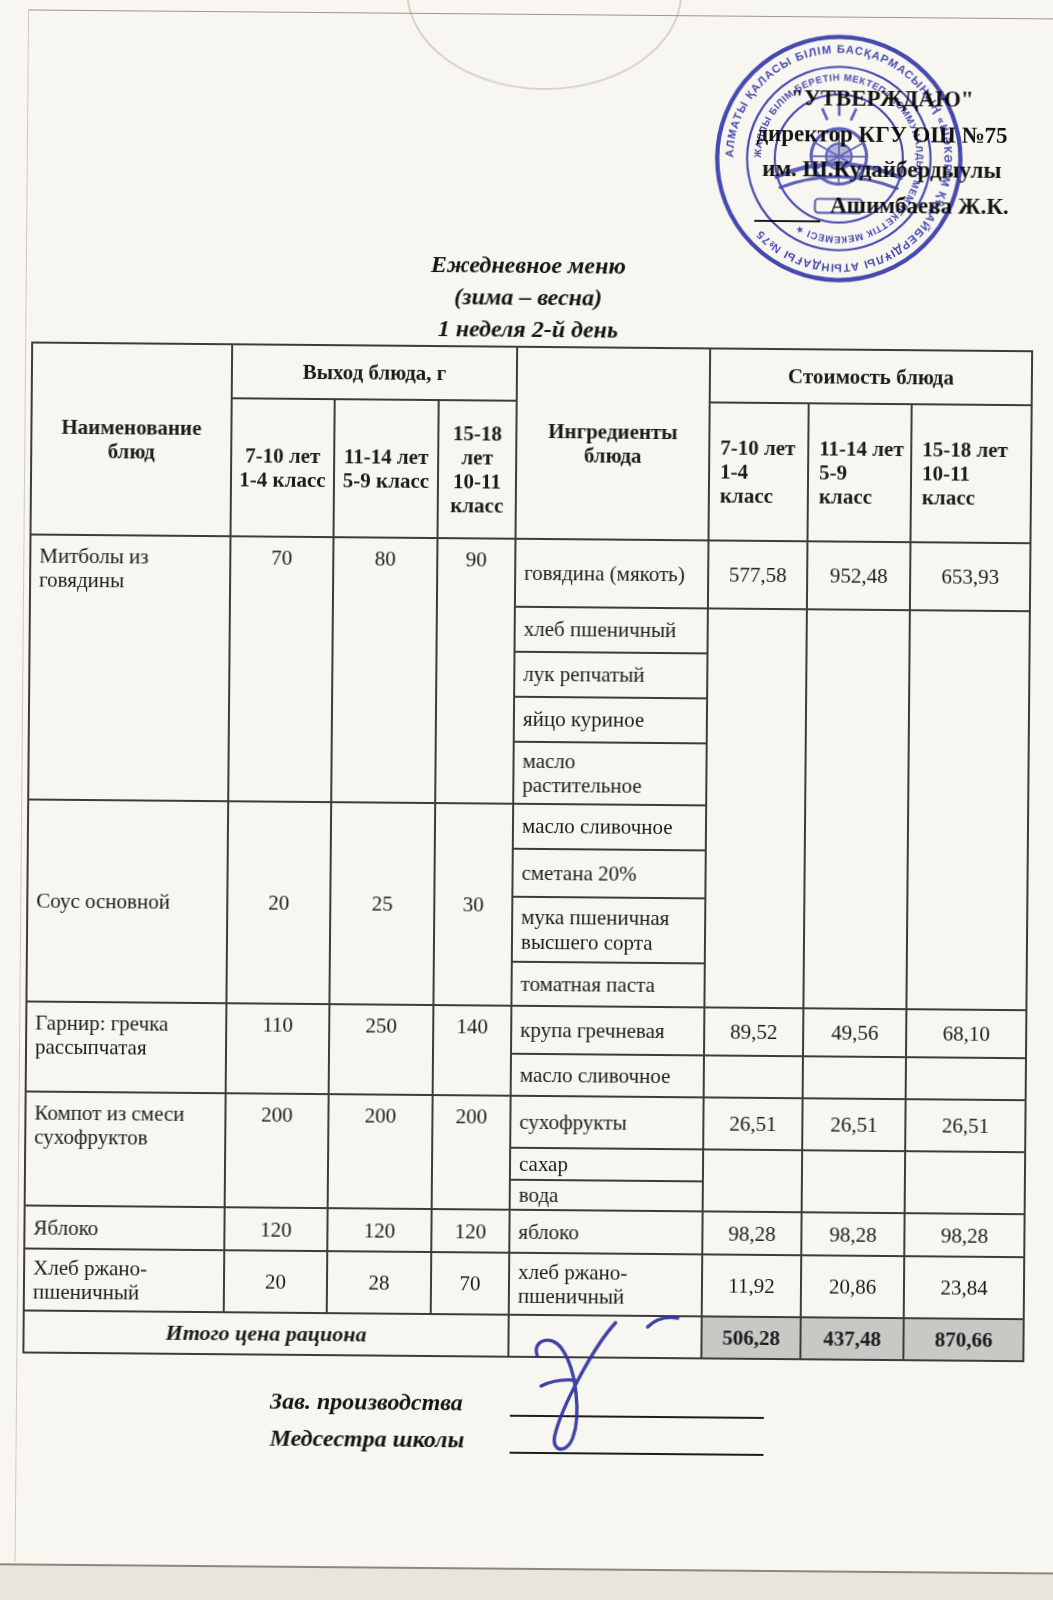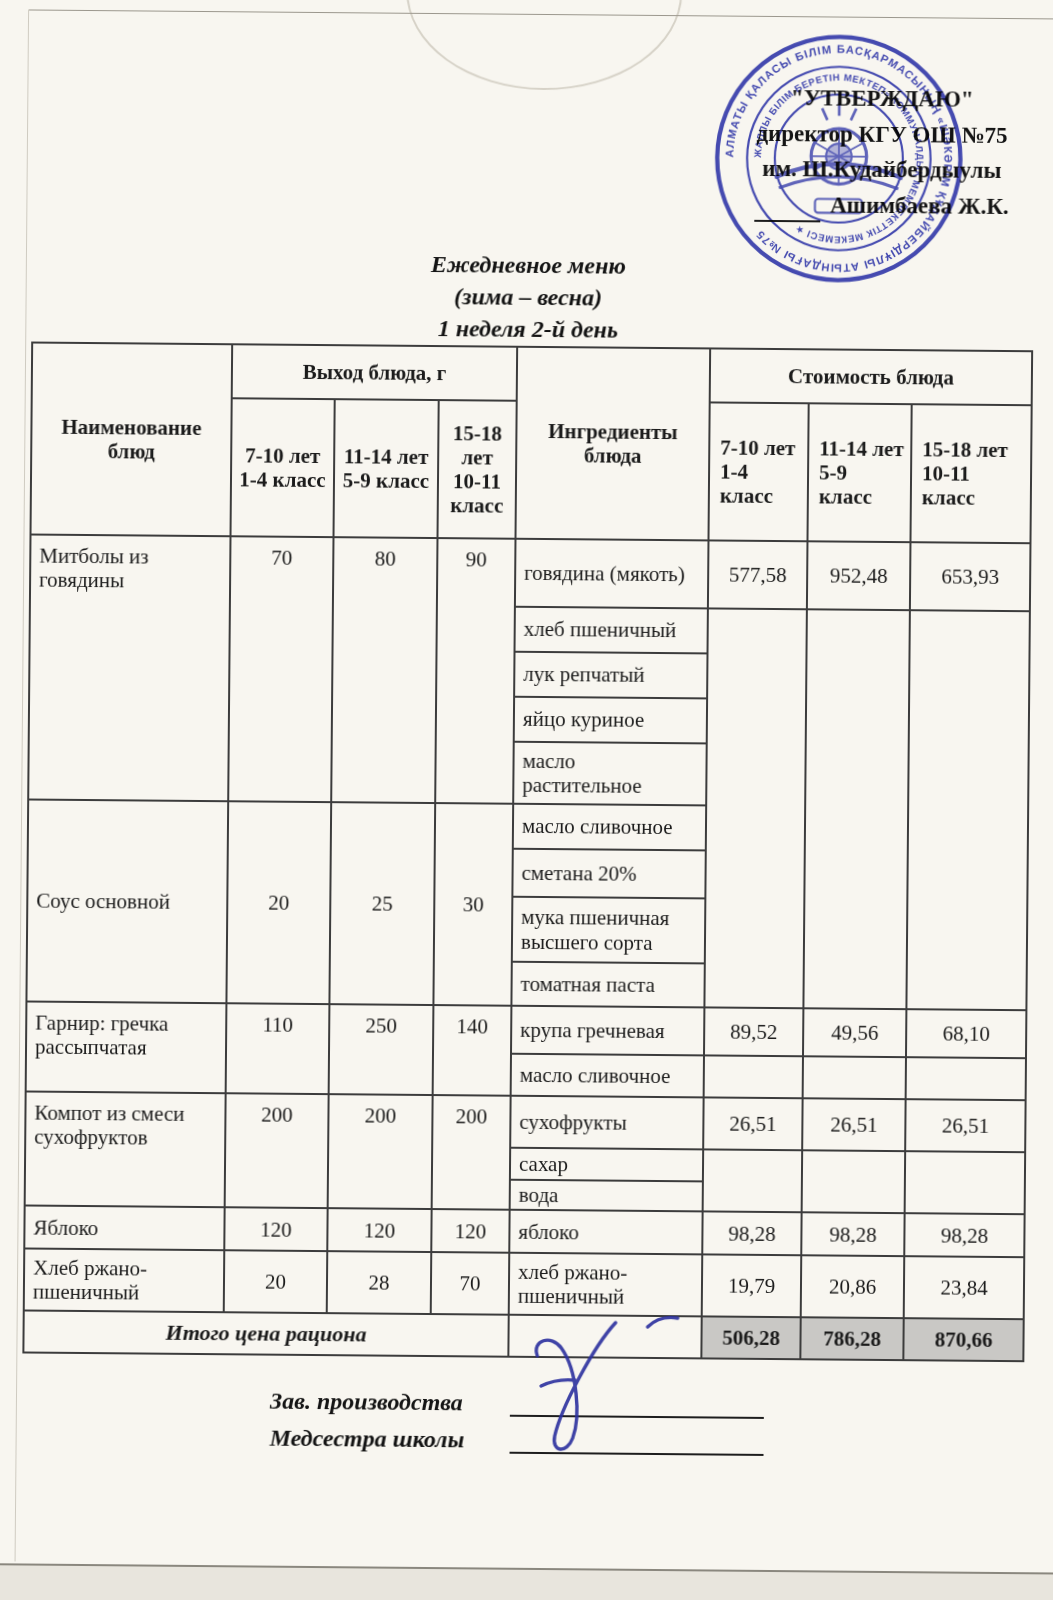--- a/index.html
+++ b/index.html
@@ -228,30 +228,30 @@
         <td class="cost">98,28</td>
         <td class="cost">98,28</td>
       </tr>
 
       <tr style="height:62px">
         <td class="dish vm">Хлеб ржано-пшеничный</td>
         <td class="w vm">20</td>
         <td class="w vm">28</td>
         <td class="w vm">70</td>
         <td class="ing vm">хлеб ржано-пшеничный</td>
-        <td class="cost vm">19,79</td>
+        <td class="cost vm">11,92</td>
         <td class="cost vm">20,86</td>
         <td class="cost vm">23,84</td>
       </tr>
 
       <tr style="height:42px">
         <td class="tot" colspan="4">Итого цена рациона</td>
         <td class="empty"></td>
         <td class="tv">506,28</td>
-        <td class="tv">786,28</td>
+        <td class="tv">437,48</td>
         <td class="tv">870,66</td>
       </tr>
     </tbody>
   </table>
 
   <div class="footer">
     <div class="frow">
       <span class="lbl">Зав. производства</span>
       <span class="fline"></span>
     </div>

